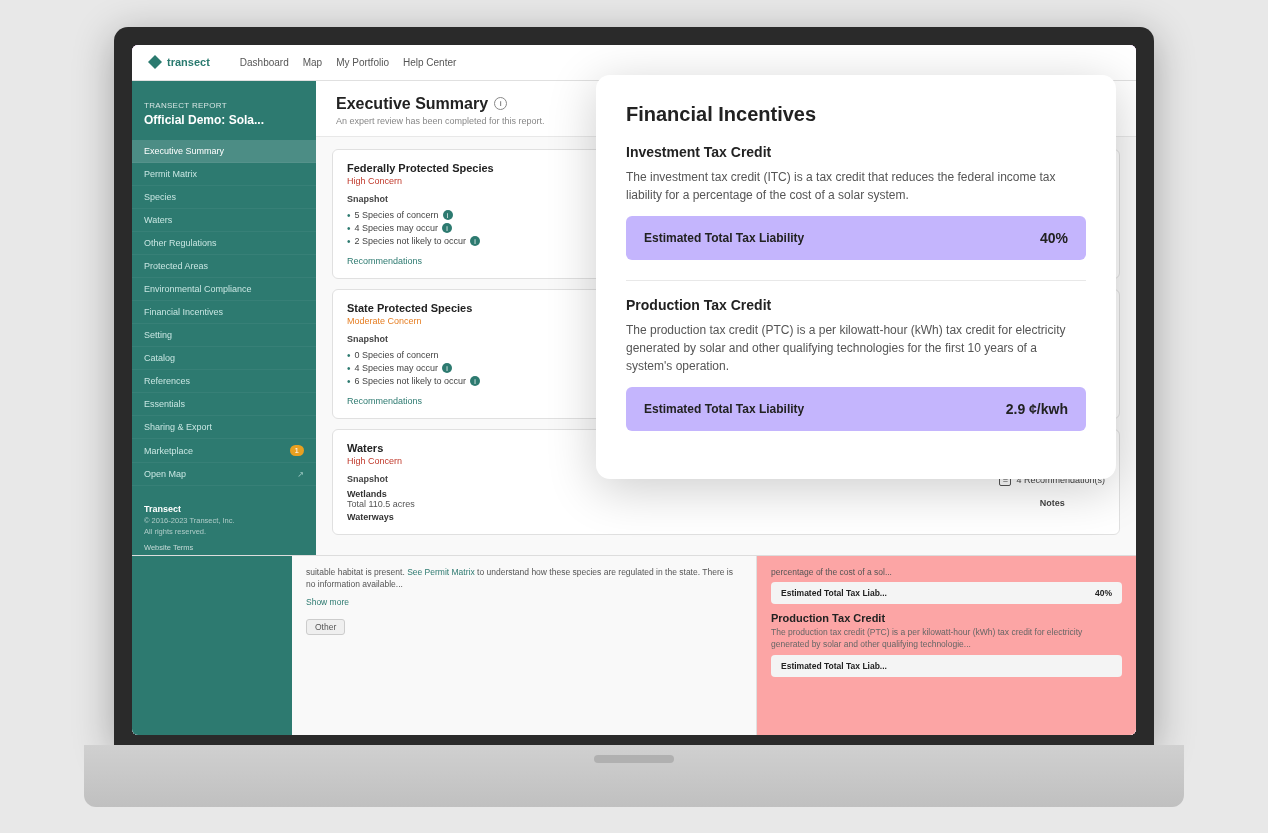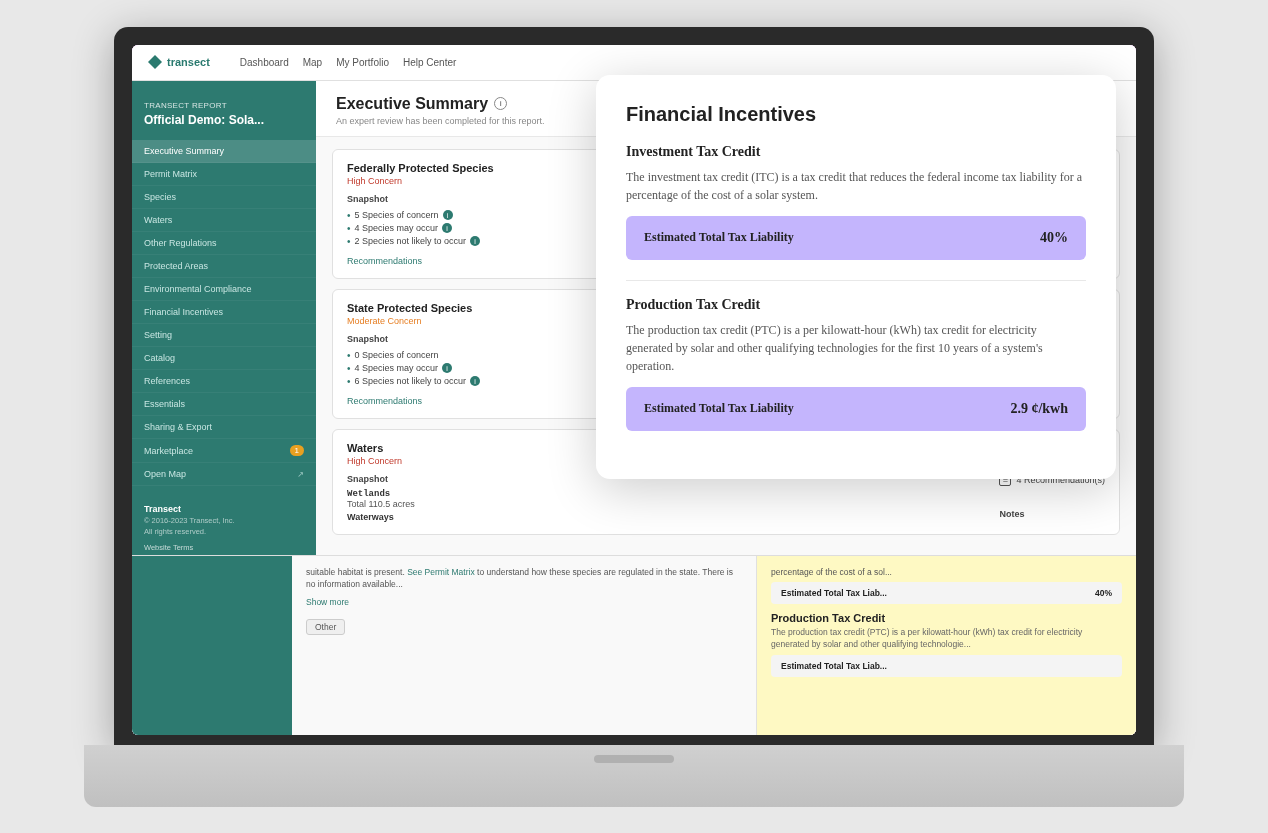--- a/index.html
+++ b/index.html
@@ -385,21 +385,20 @@
 
     .fi-title {
       font-size: 20px;
       font-weight: 600;
       color: #222;
       margin-bottom: 18px;
     }
 
     .fi-section {
       margin-bottom: 20px;
-      font-family: Liberation Serif, serif;
     }
 
     .fi-section-title {
       font-size: 14px;
       font-weight: 600;
       color: #222;
       margin-bottom: 8px;
     }
 
     .fi-description {
@@ -460,21 +459,21 @@
     .report-overlay-content {
       flex: 1;
       padding: 10px 14px;
       overflow: hidden;
     }
 
     .report-overlay-right {
       width: 380px;
       padding: 10px 14px;
       border-left: 1px solid #e0e0e0;
-      background: #fef9c3;
+      background: #fca5a5;
       overflow: hidden;
     }
 
     .overlay-text {
       font-size: 8.5px;
       color: #555;
       line-height: 1.5;
     }
 
     .overlay-link {
@@ -659,38 +658,38 @@
                     </li>
                   </ul>
                   <div class="recommendations-link">Recommendations</div>
                 </div>
 
                 <div class="waters-card">
                   <div class="waters-left">
                     <div class="concern-title">Waters</div>
                     <div class="concern-level high">High Concern</div>
                     <div class="snapshot-label">Snapshot</div>
-                    <div style="font-size:9px; font-weight:600; color:#333; margin-top:4px;font-family:Liberation Mono, monospace;">Wetlands</div>
+                    <div style="font-size:9px; font-weight:600; color:#333; margin-top:4px;">Wetlands</div>
                     <div style="font-size:9px; color:#555;">Total 110.5 acres</div>
                     <div style="font-size:9px; font-weight:600; color:#333; margin-top:3px;">Waterways</div>
                   </div>
                   <div class="waters-right">
                     <div class="metric-item">
                       <div class="metric-icon">☰</div>
                       <span>12 Regulation(s)</span>
                     </div>
                     <div class="metric-item">
                       <div class="metric-icon">☰</div>
                       <span>6 Permit(s)</span>
                     </div>
                     <div class="metric-item">
                       <div class="metric-icon">☰</div>
                       <span>4 Recommendation(s)</span>
                     </div>
-                    <div style="font-size:9px; font-weight:600; color:#444; margin-top:19px;">Notes</div>
+                    <div style="font-size:9px; font-weight:600; color:#444; margin-top:8px;text-align:center;">Notes</div>
                   </div>
                 </div>
 
               </div>
             </div>
 
           </div>
         </div>
 
         <div class="report-overlay">

